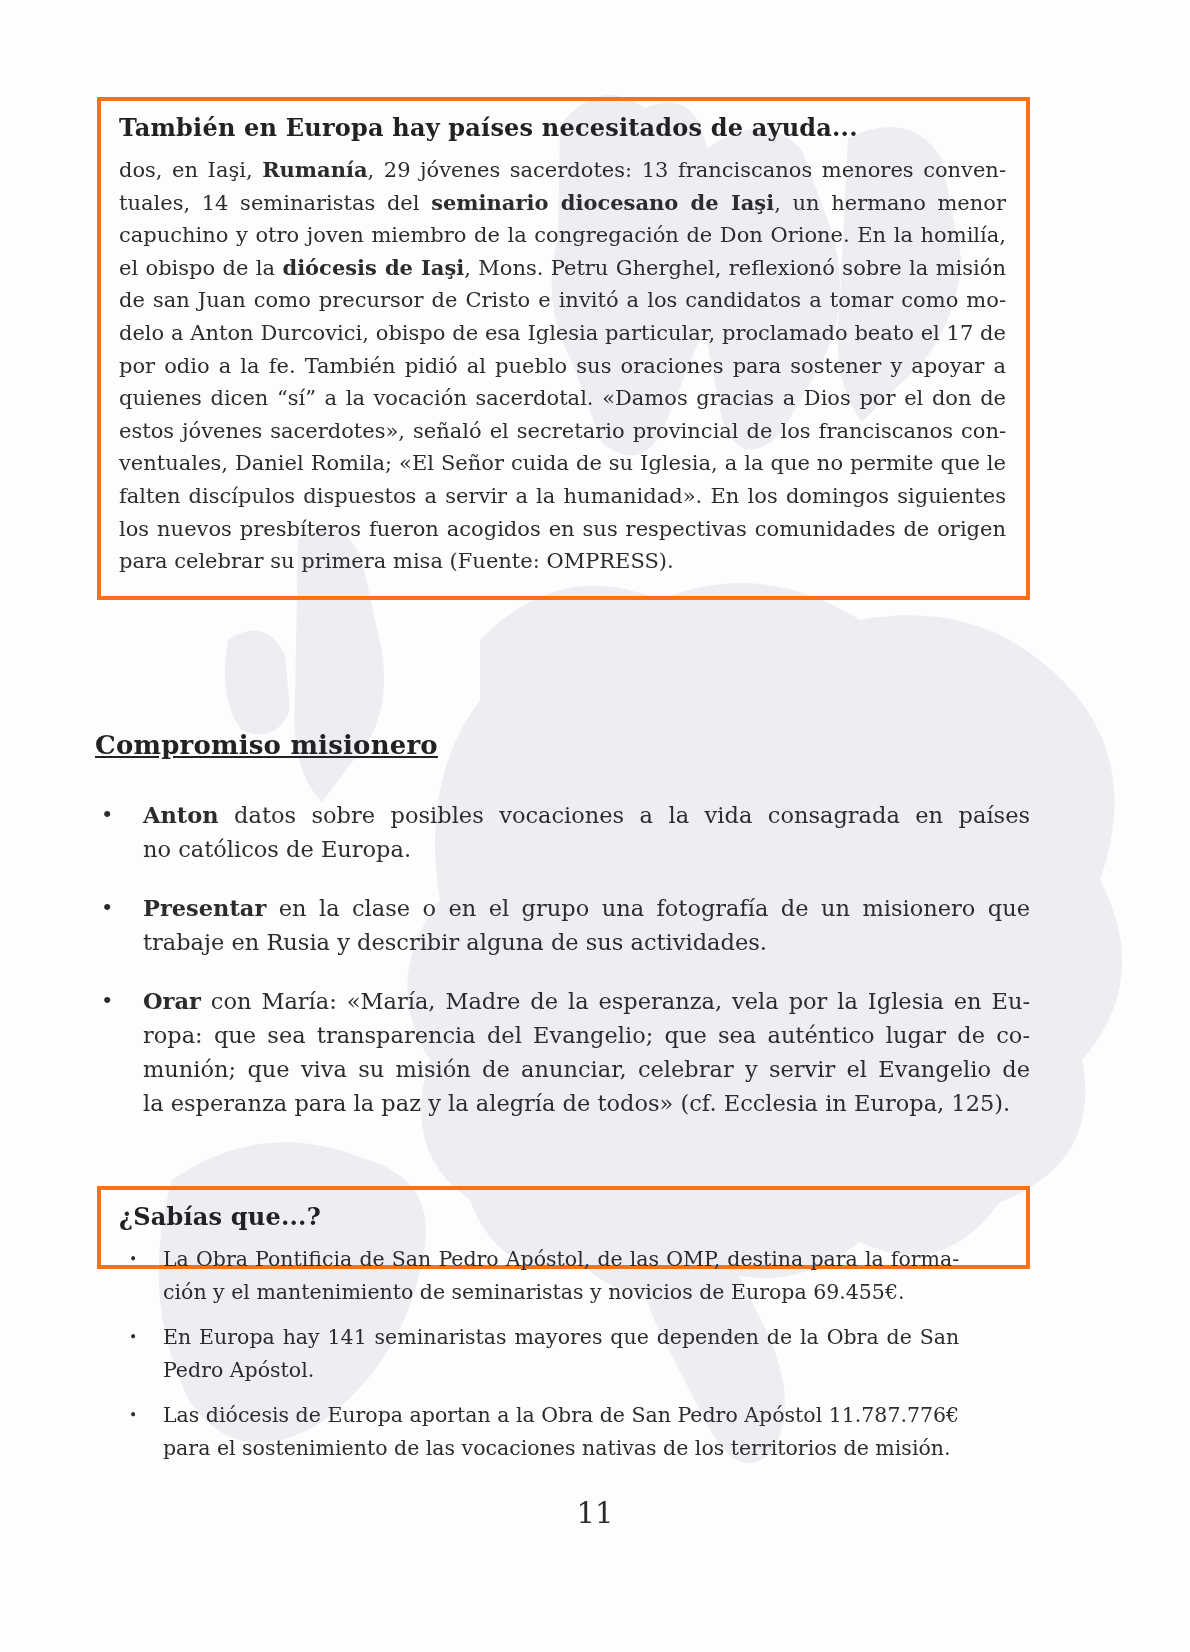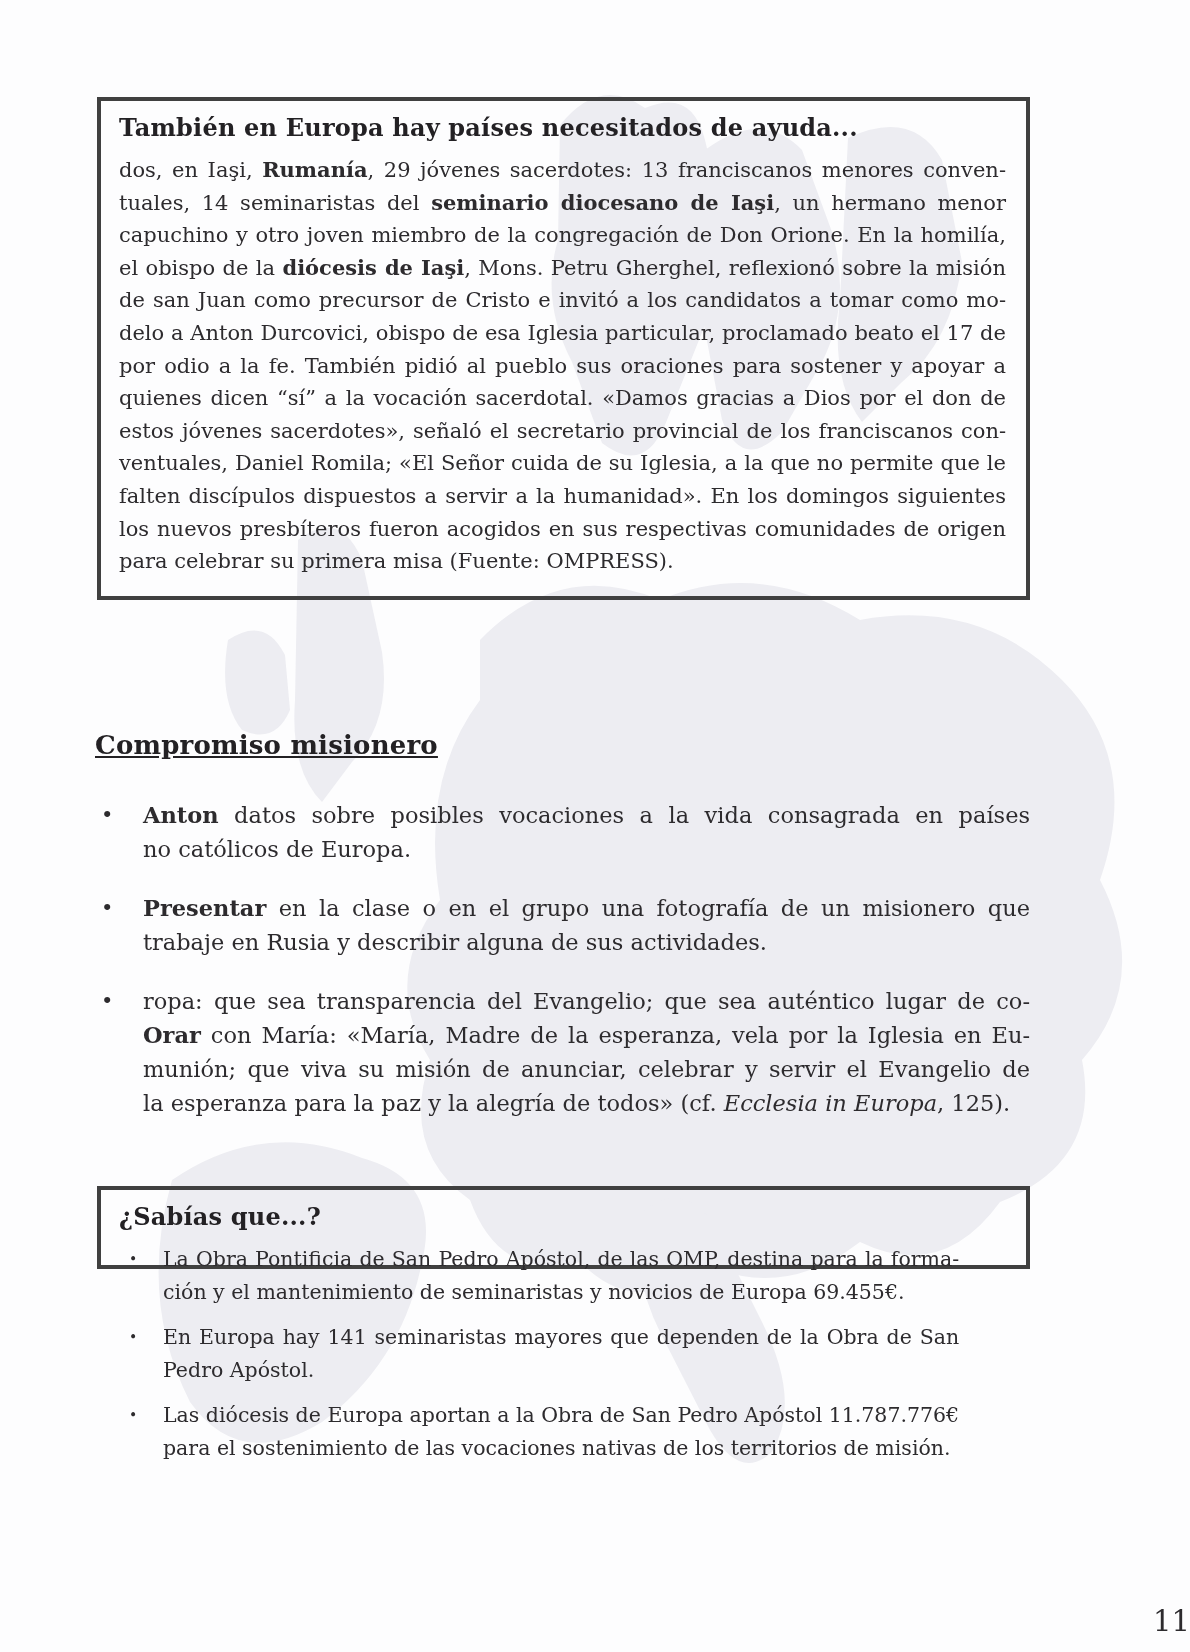--- a/index.html
+++ b/index.html
@@ -9,38 +9,38 @@
     margin:0 auto;
     background:#fdfdfe;
     font-family:"DejaVu Serif","Liberation Serif",serif;
     color:#2d2b2e;
     overflow:hidden;
   }
   .watermark{position:absolute;inset:0;width:100%;height:100%;pointer-events:none;}
 
   .box{
     position:absolute;left:97px;width:933px;
-    border:4px solid #404040;
+    border:4px solid #f97316;
     box-sizing:border-box;
     background:transparent;
     padding:12px 20px 18px 18px;
   }
   .box-news{top:97px;}
   .box-sabias{top:1186px;padding-bottom:22px;}
 
   .box-title{
     font-size:24px;font-weight:bold;margin:0 0 12px 0;
     letter-spacing:0.2px;color:#232124;
   }
 
   .para{font-size:21px;line-height:32.6px;}
   .line{text-align:justify;text-align-last:justify;}
   .line.last{text-align-last:left;}
   .line span.b{font-weight:bold;}
-  .line span.i{font-style:italic;}
+  .line span.i{}
 
   .section-heading{
     position:absolute;left:95px;top:730px;margin:0;
     font-size:26px;font-weight:bold;color:#232124;
     letter-spacing:0.2px;
     text-decoration:underline;
   }
 
   ul.blist{list-style:none;margin:0;padding:0;position:absolute;}
   .list-compromiso{left:95px;top:798px;width:935px;}
@@ -49,22 +49,22 @@
   .list-compromiso li:last-child{margin-bottom:0;}
 
   .list-sabias{position:static;margin-top:2px;}
   .list-sabias li{display:flex;margin-bottom:12px;font-size:20.5px;line-height:33px;}
   .list-sabias .dot{flex:0 0 44px;padding-left:10px;box-sizing:border-box;font-size:14px;}
   .list-sabias li:last-child{margin-bottom:0;}
 
   .li-lines{flex:1;min-width:0;}
 
   .page-number{
-    position:absolute;left:0;right:0;top:1604px;
-    text-align:right;font-size:29px;color:#2d2b2e;
+    position:absolute;left:0;right:0;top:1496px;
+    text-align:center;font-size:29px;color:#2d2b2e;
   }
 </style>
 </head>
 <body>
 
 <div class="page">
 
   <svg class="watermark" viewBox="0 0 1190 1652" aria-hidden="true">
     <g fill="#ededf2">
 
@@ -115,22 +115,22 @@
     <li>
       <span class="dot">•</span>
       <div class="li-lines">
           <div class="line"><span class="b">Presentar</span><span> en la clase o en el grupo una fotografía de un misionero que</span></div>
           <div class="line last"><span>trabaje en Rusia y describir alguna de sus actividades.</span></div>
         </div>
     </li>
     <li>
       <span class="dot">•</span>
       <div class="li-lines">
+          <div class="line"><span class="b">Orar</span><span> con María: «María, Madre de la esperanza, vela por la Iglesia en Eu-</span></div>
           <div class="line"><span>ropa: que sea transparencia del Evangelio; que sea auténtico lugar de co-</span></div>
-          <div class="line"><span class="b">Orar</span><span> con María: «María, Madre de la esperanza, vela por la Iglesia en Eu-</span></div>
           <div class="line"><span>munión; que viva su misión de anunciar, celebrar y servir el Evangelio de</span></div>
           <div class="line last"><span>la esperanza para la paz y la alegría de todos» (cf. </span><span class="i">Ecclesia in Europa</span><span>, 125).</span></div>
         </div>
     </li>
   </ul>
 
   <section class="box box-sabias">
     <h2 class="box-title">¿Sabías que...?</h2>
     <ul class="blist list-sabias">
       <li>

